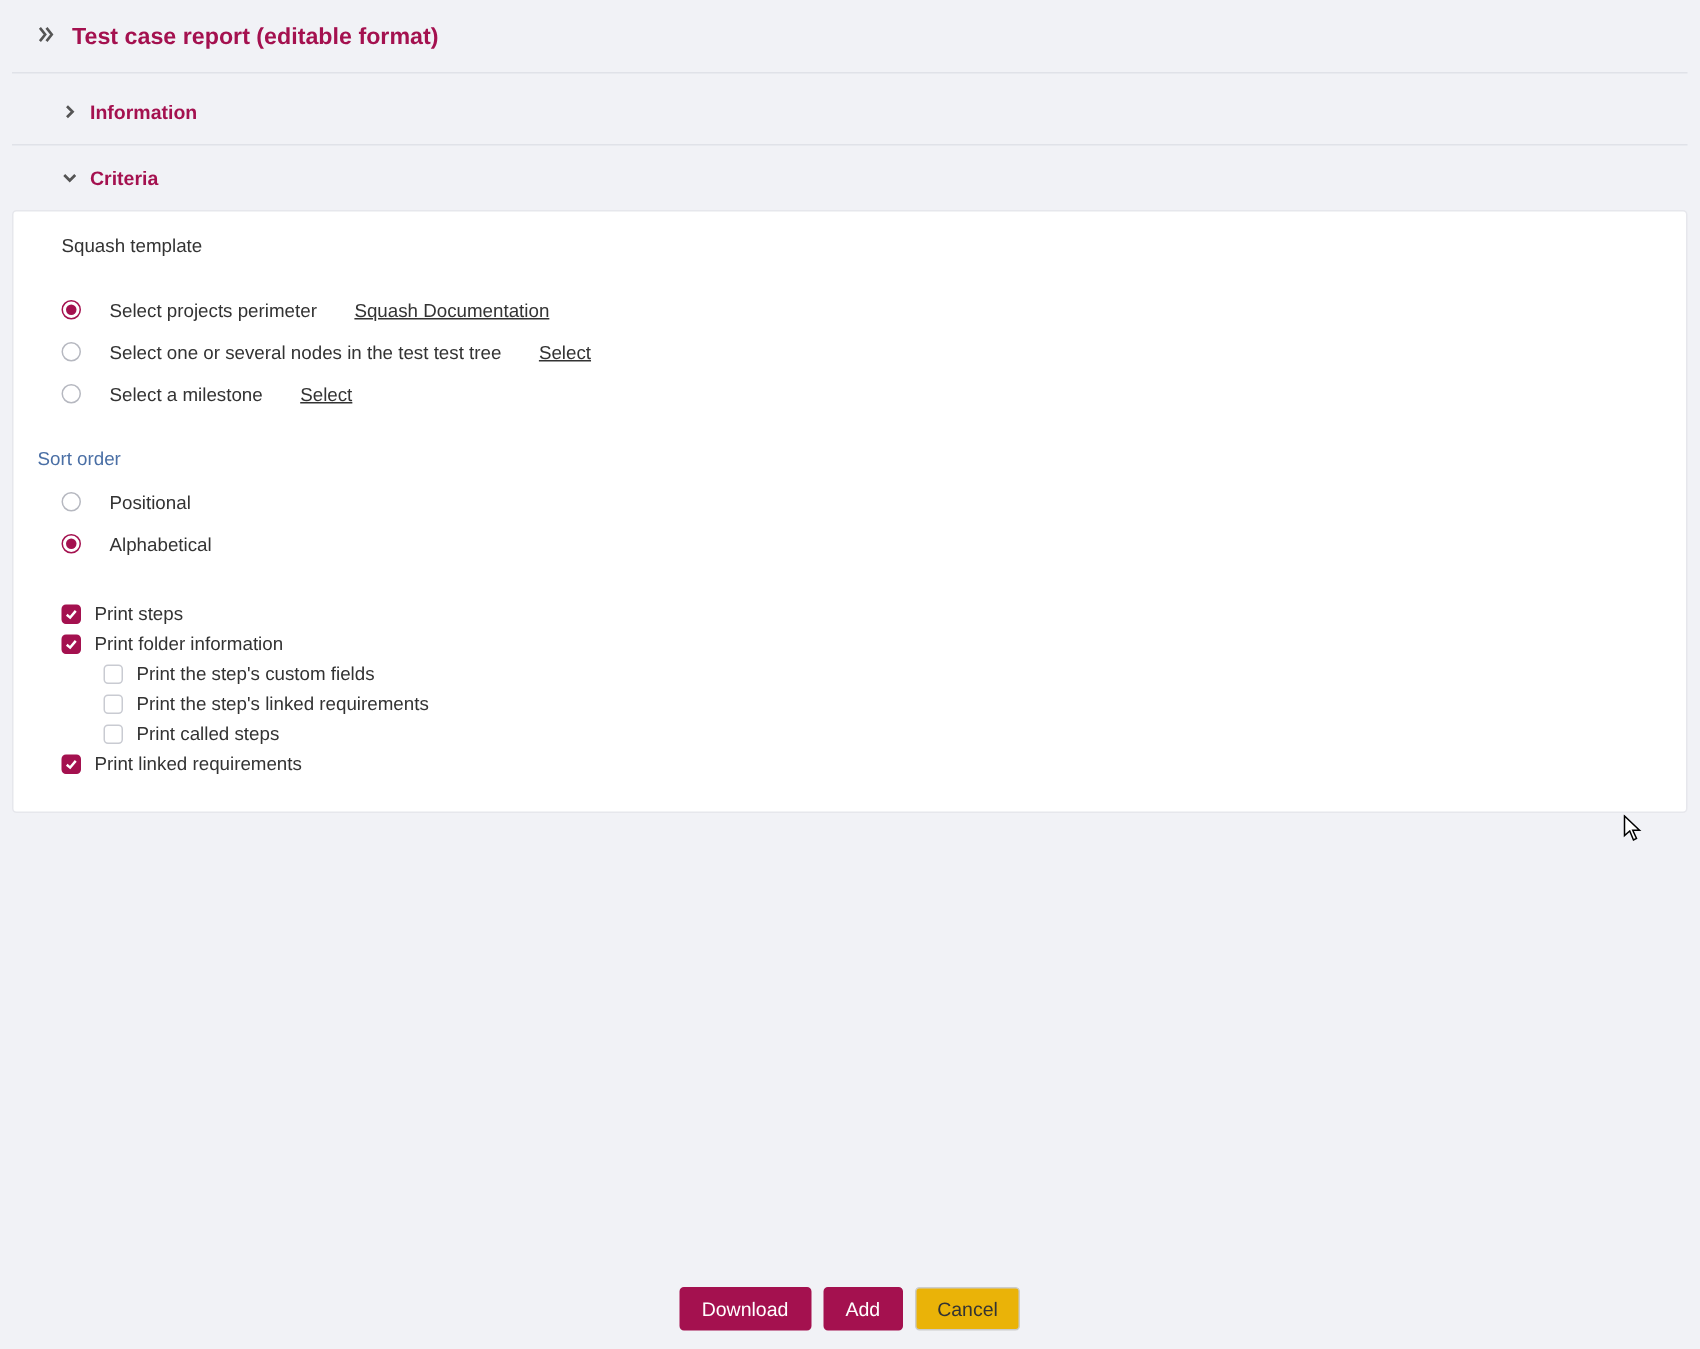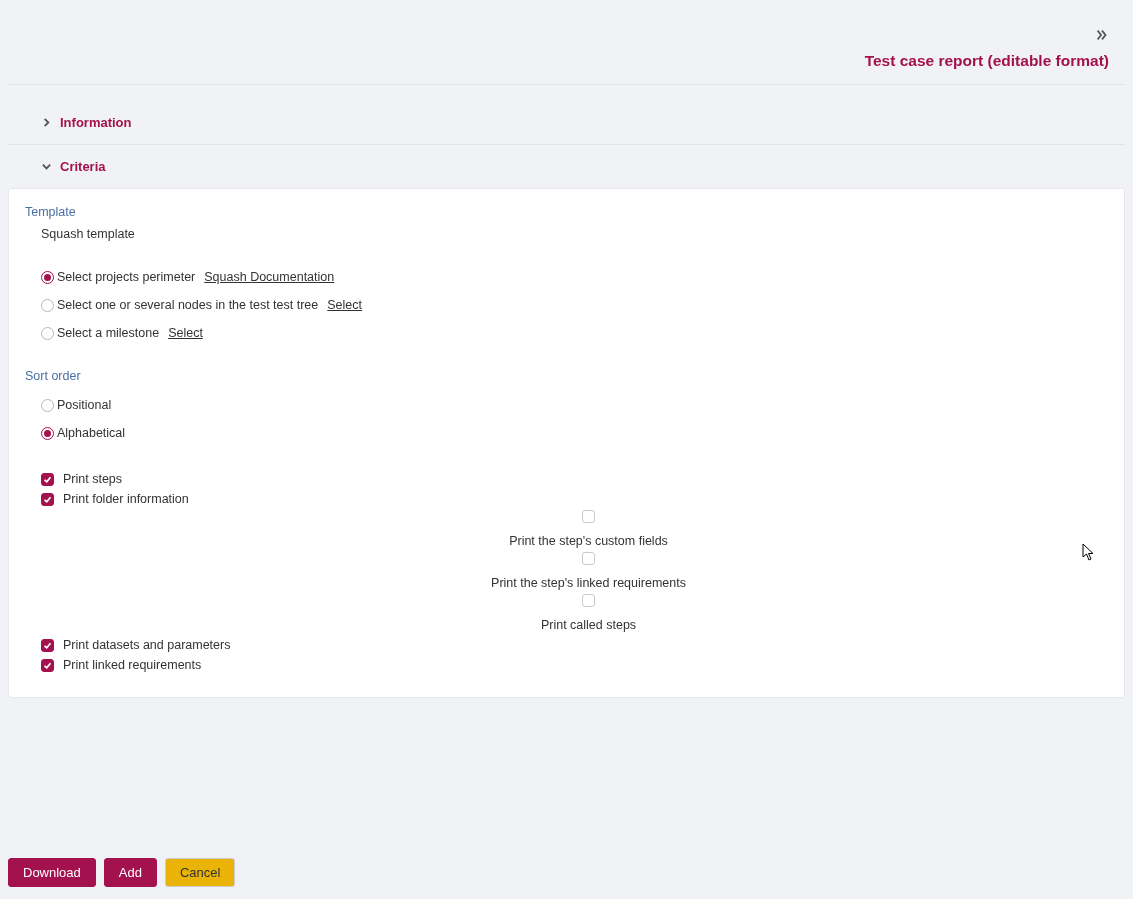--- a/index.html
+++ b/index.html
@@ -8,25 +8,24 @@
     background: #f1f2f6;
     width: 1133px;
     height: 899px;
     position: relative;
     font-size: 13px;
     color: #333;
   }
   .page-header {
     padding: 12px 16px 14px 16px;
     display: flex;
-    align-items: flex-end;
+    align-items: flex-start;
     gap: 10px;
     border-bottom: 1px solid #e0e2e8;
-    margin: 16px 8px;
-    flex-direction: column;
+    margin: 4px 8px;
   }
   .page-title {
     color: #a4114f;
     font-weight: 600;
     font-size: 15.5px;
   }
   .chev-double {
     width: 14px; height: 14px;
     display: inline-flex; align-items: center; justify-content: center;
   }
@@ -65,22 +64,22 @@
   }
   .group { margin-bottom: 22px; }
   .group:last-child { margin-bottom: 0; }
   .value-text {
     font-size: 12.5px;
     color: #333;
     padding-left: 16px;
   }
   .radio-row {
     display: flex;
-    align-items: flex-end;
-    gap: 3px;
+    align-items: flex-start;
+    gap: 19px;
     padding: 7px 0 7px 16px;
     font-size: 12.5px;
   }
   .radio {
     width: 13px; height: 13px;
     border-radius: 50%;
     border: 1.5px solid #b6b8c0;
     display: inline-flex;
     align-items: center; justify-content: center;
     background: #fff;
@@ -101,39 +100,39 @@
     margin-left: 6px;
   }
   .check-row {
     display: flex;
     align-items: center;
     gap: 9px;
     padding: 1px 0 1px 16px;
     font-size: 12.5px;
     line-height: 18px;
   }
-  .check-row.indent { padding-left: 44px; flex-direction: column; }
+  .check-row.indent { padding-left: 44px; }
   .checkbox {
     width: 13px; height: 13px;
     border: 1.5px solid #c9cbd2;
     border-radius: 3px;
     background: #fff;
     display: inline-flex; align-items: center; justify-content: center;
   }
   .checkbox.checked {
     background: #a4114f;
     border-color: #a4114f;
   }
   .checkbox.checked svg { stroke: #fff; }
   .footer {
     position: absolute;
     bottom: 0; left: 0; right: 0;
     padding: 12px 8px;
     display: flex;
-    justify-content: flex-start;
+    justify-content: center;
     gap: 8px;
   }
   .btn {
     border-radius: 3px;
     font-size: 13px;
     padding: 6px 14px;
     cursor: pointer;
     border: 1px solid transparent;
   }
   .btn.primary {
@@ -181,21 +180,20 @@
     <svg viewBox="0 0 12 12" width="11" height="11" fill="none" stroke-width="2">
         <polyline points="2,4 6,8 10,4"></polyline>
       </svg>
   </span>
   <span class="section-title">Criteria</span>
 </div>
 
 <div class="panel">
 
   <div class="group">
-    <div class="group-label">Template</div>
     <div class="value-text">Squash template</div>
   </div>
 
   <div class="group">
 
     <div class="radio-row">
       <span class="radio checked"></span>
       <span>Select projects perimeter</span>
       <span class="link-underline">Squash Documentation</span>
     </div>
@@ -256,28 +254,20 @@
       <span class="checkbox"></span>
       <span>Print the step's linked requirements</span>
     </div>
 
 
     <div class="check-row indent">
       <span class="checkbox"></span>
       <span>Print called steps</span>
     </div>
 
-    <div class="check-row">
-      <span class="checkbox checked">
-          <svg viewBox="0 0 12 12" width="9" height="9" fill="none" stroke-width="2.2">
-            <polyline points="2,6.5 5,9 10,3"></polyline>
-          </svg>
-        </span>
-      <span>Print datasets and parameters</span>
-    </div>
 
     <div class="check-row">
       <span class="checkbox checked">
           <svg viewBox="0 0 12 12" width="9" height="9" fill="none" stroke-width="2.2">
             <polyline points="2,6.5 5,9 10,3"></polyline>
           </svg>
         </span>
       <span>Print linked requirements</span>
     </div>
   </div>

